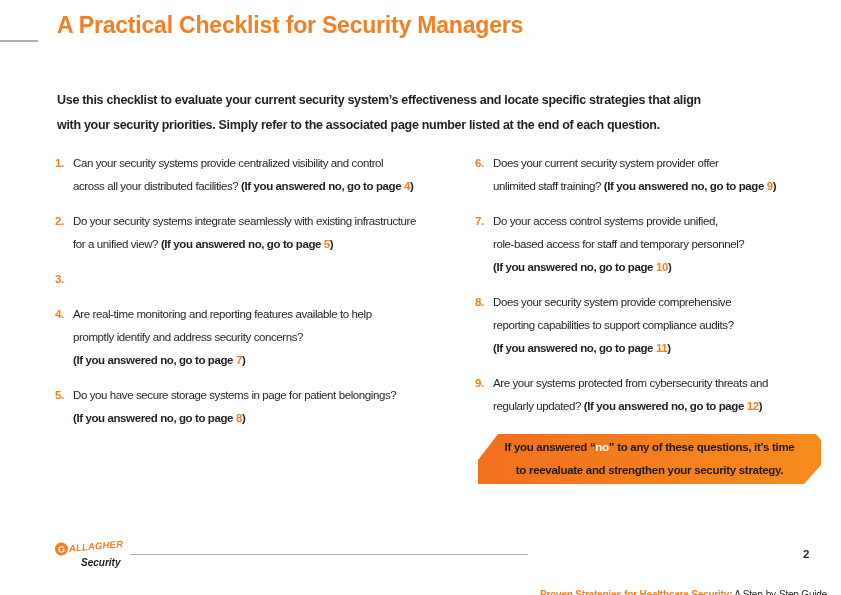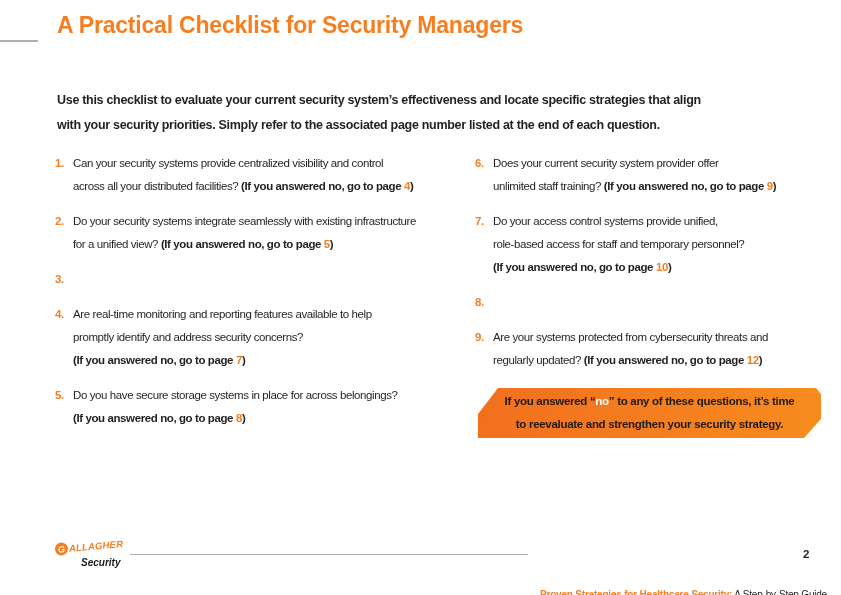--- a/index.html
+++ b/index.html
@@ -118,21 +118,21 @@
 
     <div class="item">
       <span class="num">4.</span>
       <div class="itext"><span>Are real-time monitoring and reporting features available to help
 promptly identify and address security concerns?
 </span><span class="cta"><span>(If you answered no, go to page </span><span class="pg">7</span><span>)</span></span></div>
     </div>
 
     <div class="item">
       <span class="num">5.</span>
-      <div class="itext"><span>Do you have secure storage systems in place for across belongings?
+      <div class="itext"><span>Do you have secure storage systems in page for patient belongings?
 </span><span class="cta"><span>(If you answered no, go to page </span><span class="pg">8</span><span>)</span></span></div>
     </div>
 
   </div>
   <div class="col">
 
     <div class="item">
       <span class="num">6.</span>
       <div class="itext"><span>Does your current security system provider offer
 unlimited staff training? </span><span class="cta"><span>(If you answered no, go to page </span><span class="pg">9</span><span>)</span></span></div>
@@ -140,20 +140,23 @@
 
     <div class="item">
       <span class="num">7.</span>
       <div class="itext"><span>Do your access control systems provide unified,
 role-based access for staff and temporary personnel?
 </span><span class="cta"><span>(If you answered no, go to page </span><span class="pg">10</span><span>)</span></span></div>
     </div>
 
     <div class="item">
       <span class="num">8.</span>
+      <div class="itext"><span>Does your security system provide comprehensive
+reporting capabilities to support compliance audits?
+</span><span class="cta"><span>(If you answered no, go to page </span><span class="pg">11</span><span>)</span></span></div>
     </div>
 
     <div class="item">
       <span class="num">9.</span>
       <div class="itext"><span>Are your systems protected from cybersecurity threats and
 regularly updated? </span><span class="cta"><span>(If you answered no, go to page </span><span class="pg">12</span><span>)</span></span></div>
     </div>
 
     <div class="callout">
       <div class="callout-text"><span>If you answered “</span><span class="hl">no</span><span>” to any of these questions, it’s time

